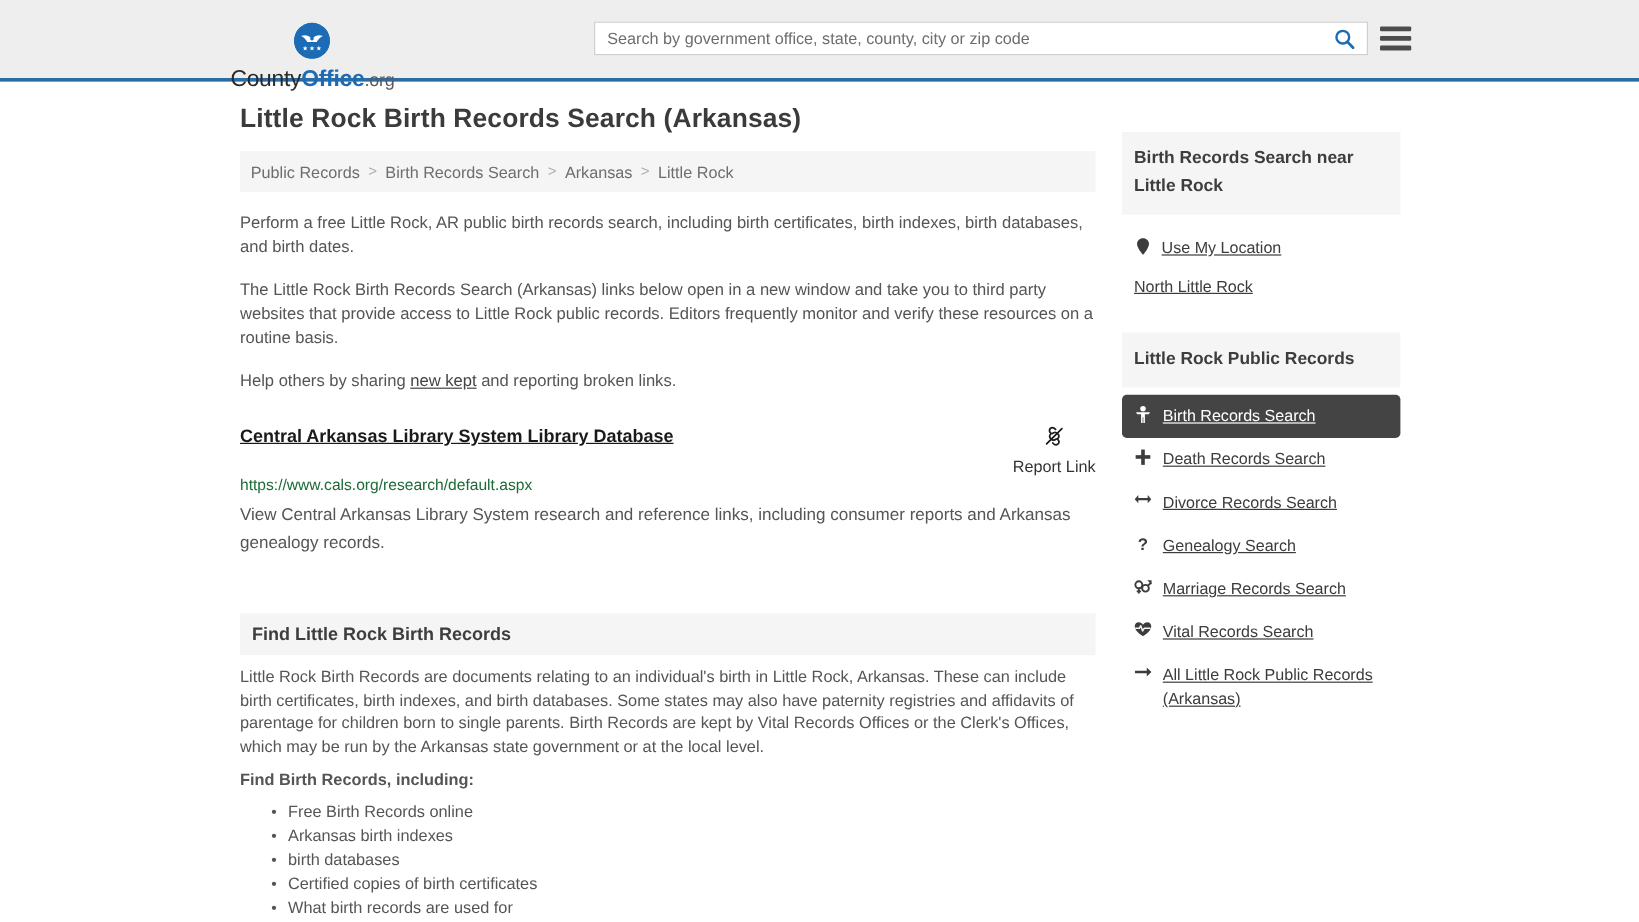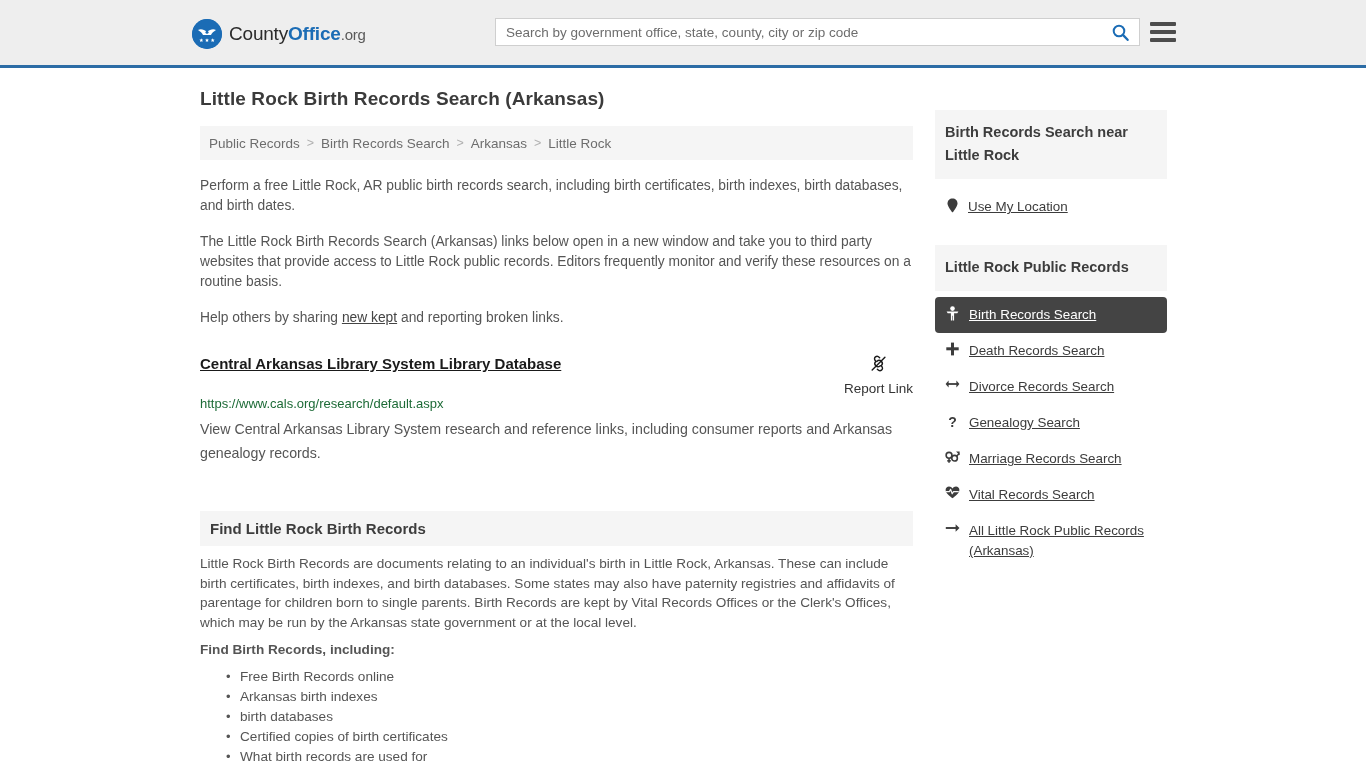--- a/index.html
+++ b/index.html
@@ -17,20 +17,21 @@
     position: relative;
     height: 68px;
     background: #eeeeee;
     border-bottom: 3px solid #2c6ca5;
   }
   .logo-wrap {
     position: absolute;
     left: 192px; top: 19px;
     display: flex; align-items: center; gap: 7px;
     text-decoration: none;
+    flex-direction: column;
   }
   .logo-mark {
     width: 30px; height: 30px; border-radius: 50%;
     background: #1b6cb5;
     position: relative;
     display: block;
     overflow: hidden;
   }
   .logo-mark svg { position: absolute; left: 0; top: 0; }
   .logo-text {
@@ -100,21 +101,21 @@
     width: 713px;
   }
   .side-col {
     position: absolute;
     left: 743px; top: 24px;
     width: 232px;
   }
 
   h1.page-title {
     margin: 0 0 14px 0;
-    font-size: 19px;
+    font-size: 22px;
     line-height: 26px;
     font-weight: 700;
     color: #3b3b3b;
     letter-spacing: 0.1px;
   }
 
   .breadcrumb {
     background: #f5f5f5;
     height: 34px;
     display: flex; align-items: center;
@@ -380,20 +381,23 @@
         <div class="side-box-head">Birth Records Search near Little Rock</div>
         <div class="side-links">
           <div class="side-link-row">
             <span class="ico">
               <svg width="11" height="15" viewBox="0 0 11 15" class="icon-svg">
                 <path d="M5.5 0.5 C2.6 0.5 0.5 2.6 0.5 5.4 C0.5 8.6 5.5 14.5 5.5 14.5 C5.5 14.5 10.5 8.6 10.5 5.4 C10.5 2.6 8.4 0.5 5.5 0.5 Z" fill="#3c3c3c"></path>
               </svg>
             </span>
             <a href="#">Use My Location</a>
           </div>
+          <div class="side-link-row no-icon">
+            <a href="#">North Little Rock</a>
+          </div>
         </div>
       </div>
 
       <div class="side-box">
         <div class="side-box-head">Little Rock Public Records</div>
         <div class="records-nav">
 
           <div class="nav-item active">
             <span class="ico">
               <svg width="13" height="15" viewBox="0 0 13 15" class="icon-svg">

